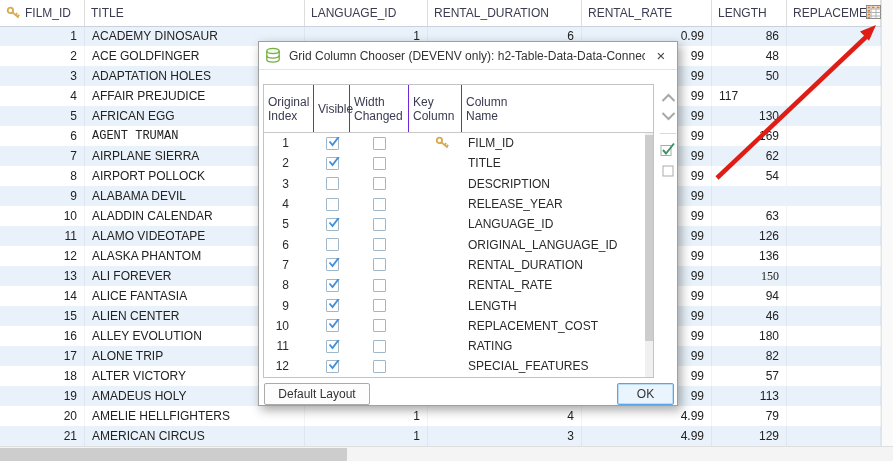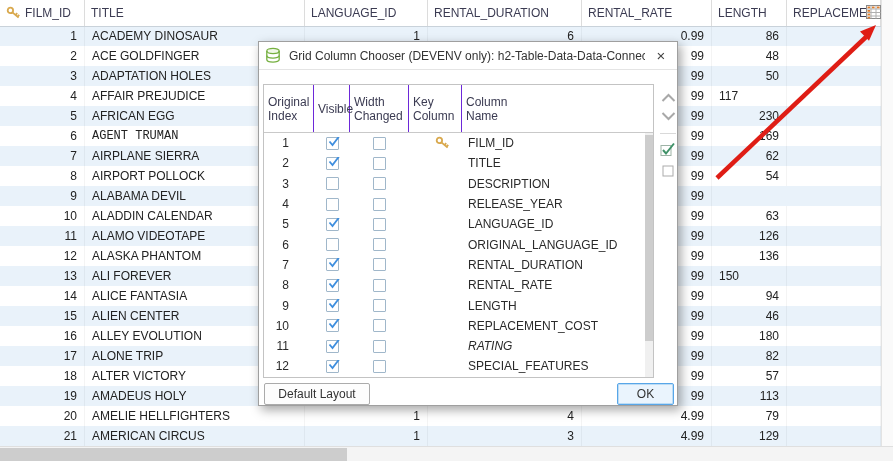--- a/index.html
+++ b/index.html
@@ -128,21 +128,21 @@
         <div class="gcell" style="width: 130px; text-align: right;">99</div>
         <div class="gcell" style="width: 75px; text-align: left;">117</div>
         <div class="gcell" style="width: 94px; text-align: right;"></div>
       </div>
       <div class="grow alt">
         <div class="gcell" style="width: 85px; text-align: right;">5</div>
         <div class="gcell" style="width: 220px; text-align: left;">AFRICAN EGG</div>
         <div class="gcell" style="width: 123px; text-align: right;"></div>
         <div class="gcell" style="width: 154px; text-align: right;"></div>
         <div class="gcell" style="width: 130px; text-align: right;">99</div>
-        <div class="gcell" style="width: 75px; text-align: right;">230</div>
+        <div class="gcell" style="width: 75px; text-align: right;">130</div>
         <div class="gcell" style="width: 94px; text-align: right;"></div>
       </div>
       <div class="grow">
         <div class="gcell" style="width: 85px; text-align: right;">6</div>
         <div class="gcell" style="width: 220px; text-align: left; font-family: Liberation Mono, monospace;">AGENT TRUMAN</div>
         <div class="gcell" style="width: 123px; text-align: right;"></div>
         <div class="gcell" style="width: 154px; text-align: right;"></div>
         <div class="gcell" style="width: 130px; text-align: right;">99</div>
         <div class="gcell" style="width: 75px; text-align: right;">169</div>
         <div class="gcell" style="width: 94px; text-align: right;"></div>
@@ -200,21 +200,21 @@
         <div class="gcell" style="width: 130px; text-align: right;">99</div>
         <div class="gcell" style="width: 75px; text-align: right;">136</div>
         <div class="gcell" style="width: 94px; text-align: right;"></div>
       </div>
       <div class="grow alt">
         <div class="gcell" style="width: 85px; text-align: right;">13</div>
         <div class="gcell" style="width: 220px; text-align: left;">ALI FOREVER</div>
         <div class="gcell" style="width: 123px; text-align: right;"></div>
         <div class="gcell" style="width: 154px; text-align: right;"></div>
         <div class="gcell" style="width: 130px; text-align: right;">99</div>
-        <div class="gcell" style="width: 75px; ">150</div>
+        <div class="gcell" style="width: 75px; text-align: right; font-family: Liberation Serif, serif;">150</div>
         <div class="gcell" style="width: 94px; text-align: right;"></div>
       </div>
       <div class="grow">
         <div class="gcell" style="width: 85px; text-align: right;">14</div>
         <div class="gcell" style="width: 220px; text-align: left;">ALICE FANTASIA</div>
         <div class="gcell" style="width: 123px; text-align: right;"></div>
         <div class="gcell" style="width: 154px; text-align: right;"></div>
         <div class="gcell" style="width: 130px; text-align: right;">99</div>
         <div class="gcell" style="width: 75px; text-align: right;">94</div>
         <div class="gcell" style="width: 94px; text-align: right;"></div>
@@ -482,21 +482,21 @@
               <span class="cb">
                 <svg width="14" height="14" viewBox="0 0 14 14">
                   <path d="M2.5 6.5 l3 3.5 L12 1.5" fill="none" stroke="#3e8ede" stroke-width="1.8"></path>
                 </svg>
               </span>
             </div>
             <div class="dcell ctr" style="width: 59px;">
               <span class="cb"></span>
             </div>
             <div class="dcell keyc" style="width: 53px;"></div>
-            <div class="dcell name" style="width: 183px; font-style: italic;">RATING</div>
+            <div class="dcell name" style="width: 183px;">RATING</div>
           </div>
           <div class="drow">
             <div class="dcell num" style="width: 50px;">12</div>
             <div class="dcell ctr" style="width: 36px;">
               <span class="cb">
                 <svg width="14" height="14" viewBox="0 0 14 14">
                   <path d="M2.5 6.5 l3 3.5 L12 1.5" fill="none" stroke="#3e8ede" stroke-width="1.8"></path>
                 </svg>
               </span>
             </div>

